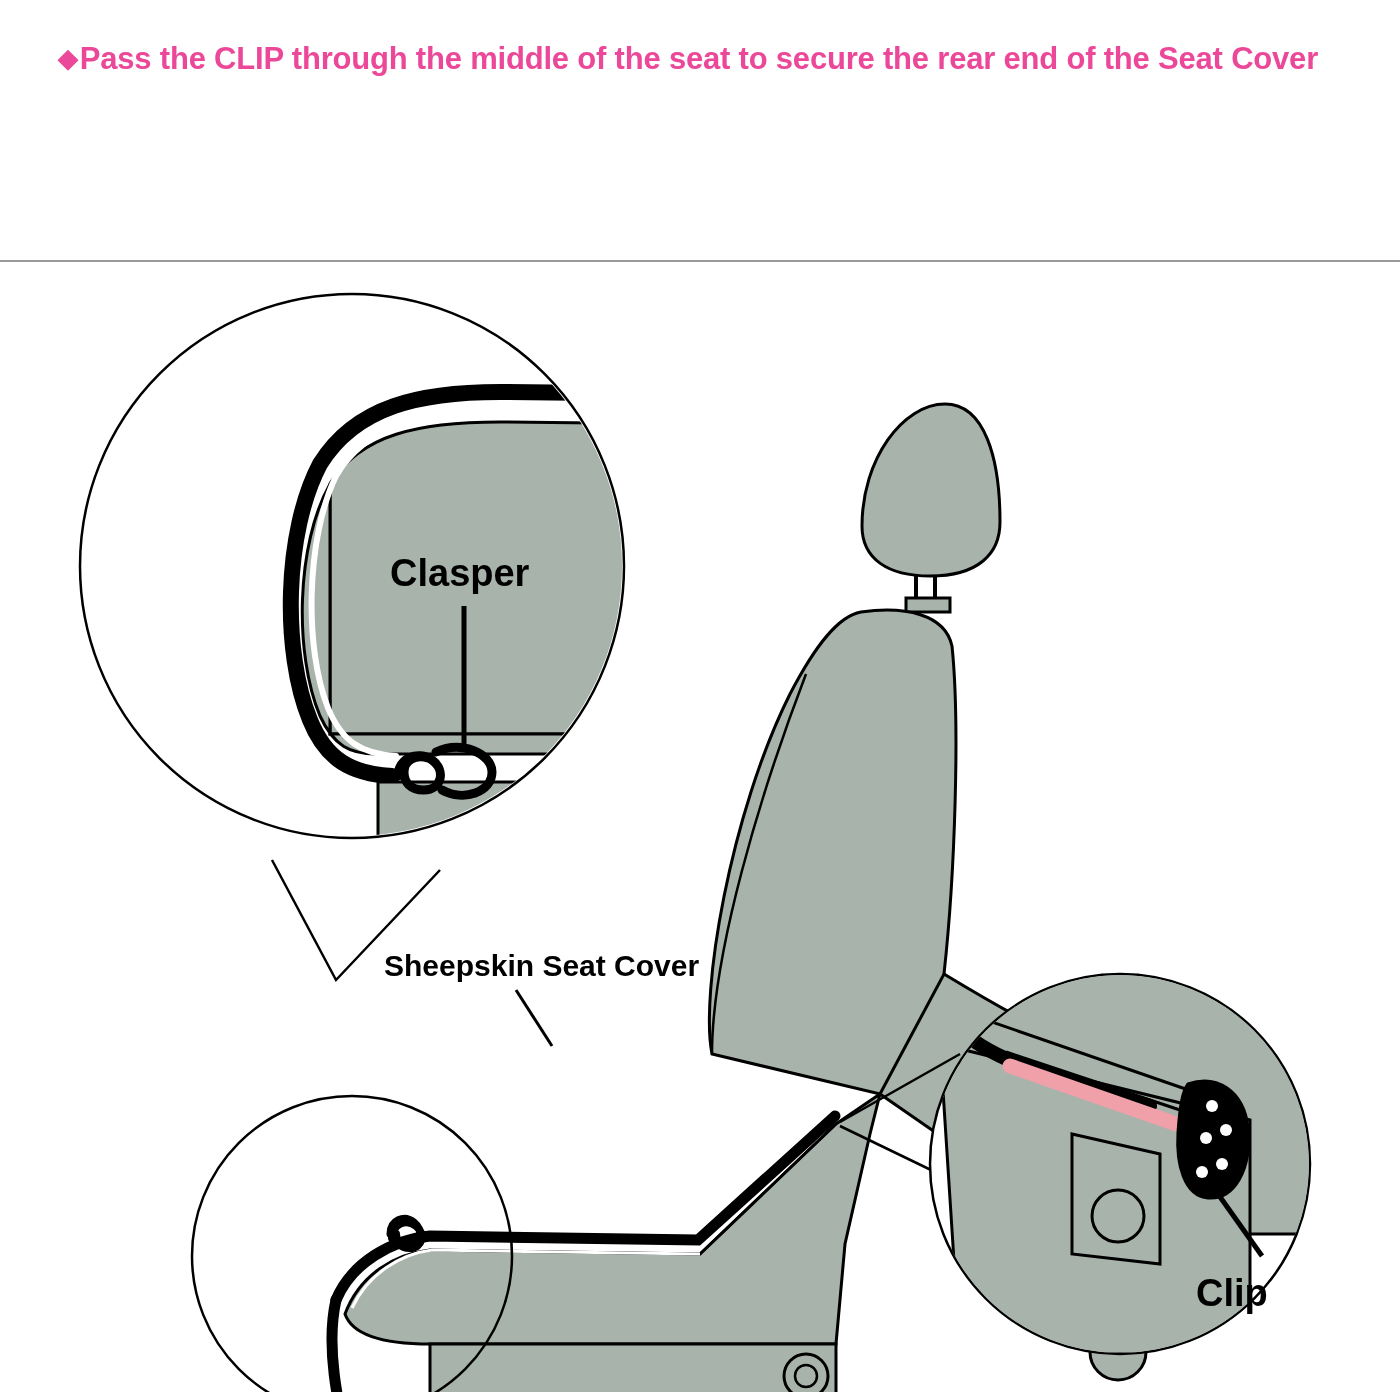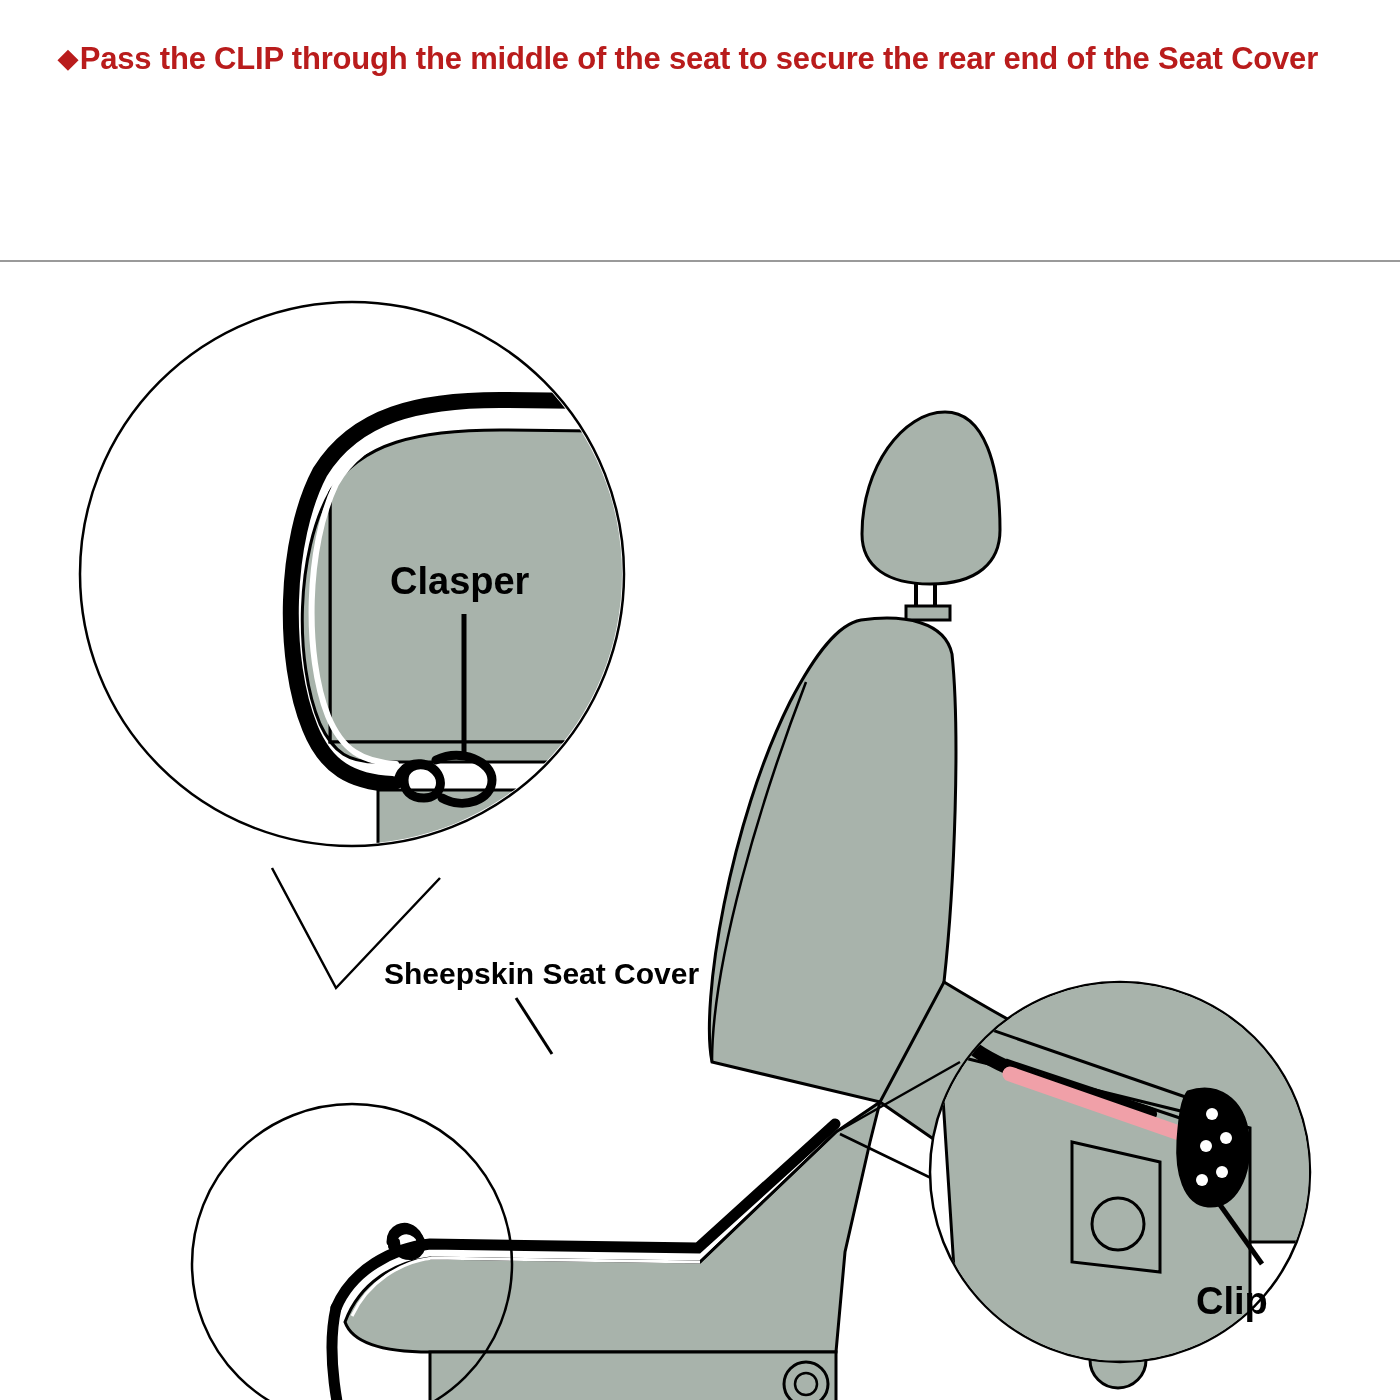--- a/index.html
+++ b/index.html
@@ -28,34 +28,34 @@
     top: 0;
     width: 1400px;
     height: 262px;
     box-sizing: border-box;
     border-bottom: 2px solid #9a9a9a;
     padding: 38px 58px 0 58px;
   }
   .instr-line {
     font-size: 31px;
     font-weight: bold;
-    color: #b91c1c;
+    color: #ec4899;
     line-height: 1.33;
     letter-spacing: -0.2px;
   }
   .bullet {
     font-size: 26px;
     vertical-align: 2px;
     margin-right: 2px;
   }
   
   #diagram {
     position: absolute;
     left: 0;
-    top: 262px;
+    top: 254px;
     width: 1400px;
     height: 1138px;
   }
   #diagram svg {
     display: block;
   }
   .lbl {
     font-family: "Liberation Sans", sans-serif;
     font-weight: bold;
     fill: #000000;

